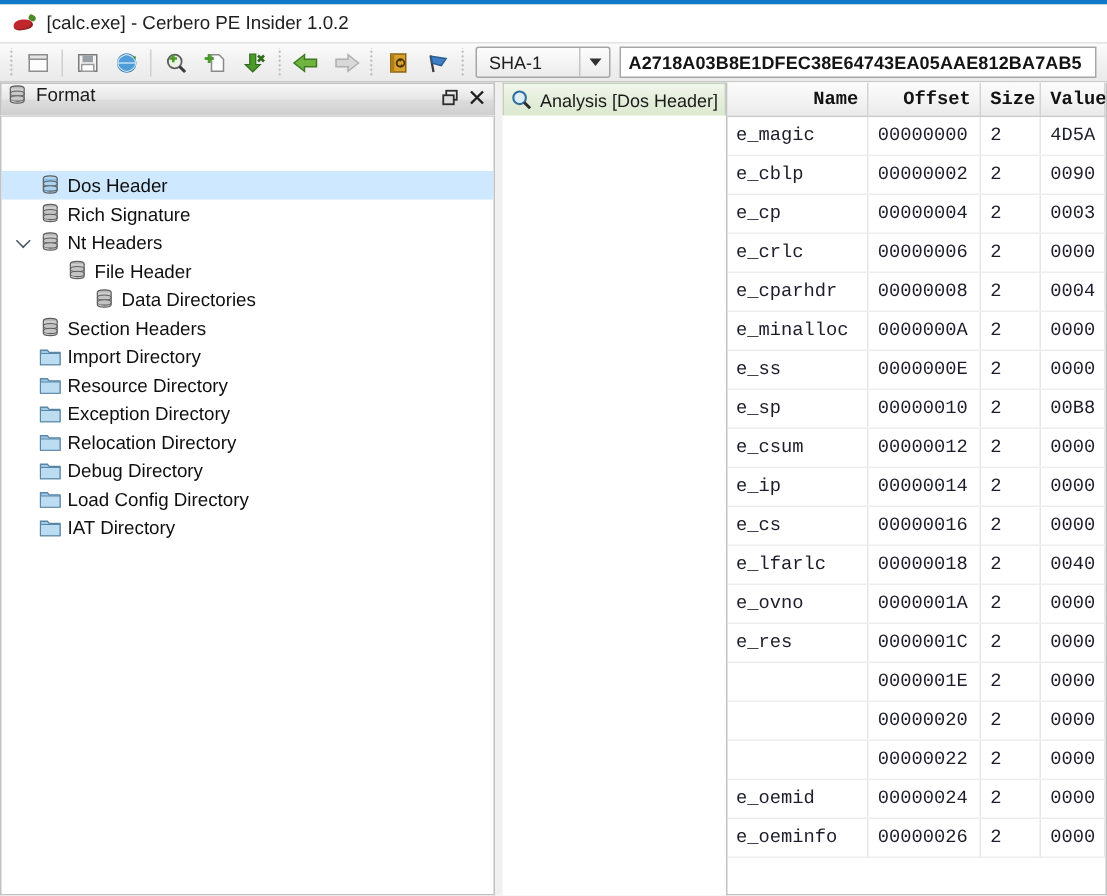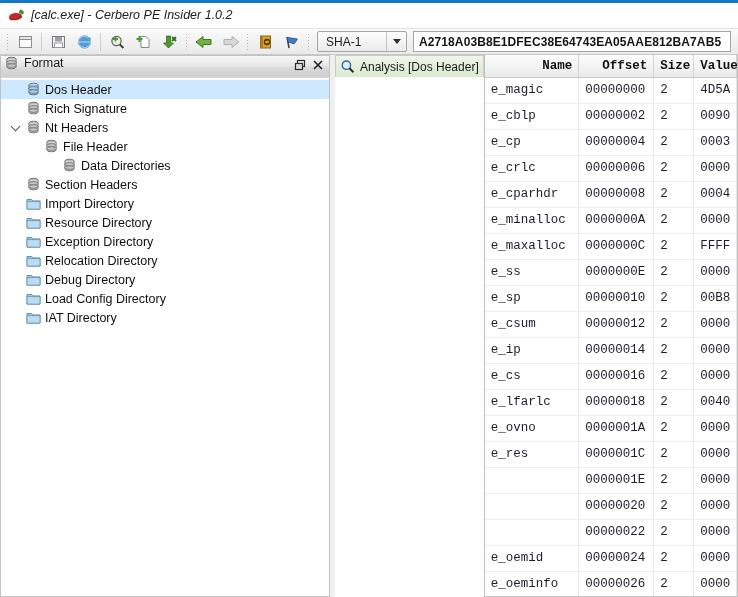--- a/index.html
+++ b/index.html
@@ -24,21 +24,20 @@
   }
 
   
   .titlebar {
     height: 25px;
     flex: 0 0 auto;
     background: #ffffff;
     display: flex; align-items: center;
     padding-left: 7px;
     border-bottom: 1px solid #ffffff;
-    font-style: italic;
   }
   .app-icon { width: 18px; height: 16px; position: relative; flex: 0 0 auto; }
   .app-icon .pepper-body {
     position: absolute; left: 2px; top: 6px;
     width: 13px; height: 7px;
     background: #c0272d;
     border-radius: 50% 60% 55% 45% / 60% 70% 50% 45%;
     transform: rotate(-8deg);
     box-shadow: inset -1px -1px 0 rgba(0,0,0,.22);
   }
@@ -131,21 +130,21 @@
   .tree-wrap {
     flex: 1 1 auto; background: #ffffff;
     border: 1px solid #c2c2c2; border-top: 1px solid #d5d5d5;
     overflow: hidden; min-height: 0;
     padding-top: 2px;
   }
   .tree-row {
     height: 19px; display: flex; align-items: center;
     font-size: 12.5px; color: #0f0f0f; white-space: nowrap;
   }
-  .tree-row.selected { background: #cde8ff; }
+  .tree-row.selected { background: #cde8ff; margin-top: 34px; }
   .tree-indent { flex: 0 0 auto; }
   .tree-twisty {
     width: 16px; height: 19px; flex: 0 0 auto;
     display: flex; align-items: center; justify-content: center;
   }
   .chev {
     width: 7px; height: 7px;
     border-right: 1.6px solid #4a5762; border-bottom: 1.6px solid #4a5762;
     transform: rotate(45deg); margin-bottom: 3px;
   }
@@ -545,26 +544,20 @@
                 <td class="c-size">2</td>
                 <td class="c-value">0004</td>
               </tr>
               <tr>
                 <td class="c-name">e_minalloc</td>
                 <td class="c-offset">0000000A</td>
                 <td class="c-size">2</td>
                 <td class="c-value">0000</td>
               </tr>
               <tr>
-                <td class="c-name">e_maxalloc</td>
-                <td class="c-offset">0000000C</td>
-                <td class="c-size">2</td>
-                <td class="c-value">FFFF</td>
-              </tr>
-              <tr>
                 <td class="c-name">e_ss</td>
                 <td class="c-offset">0000000E</td>
                 <td class="c-size">2</td>
                 <td class="c-value">0000</td>
               </tr>
               <tr>
                 <td class="c-name">e_sp</td>
                 <td class="c-offset">00000010</td>
                 <td class="c-size">2</td>
                 <td class="c-value">00B8</td>

